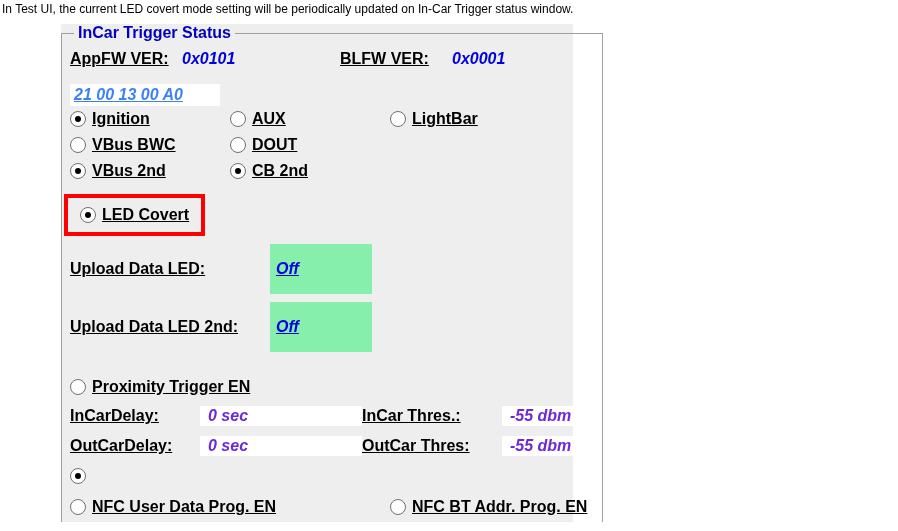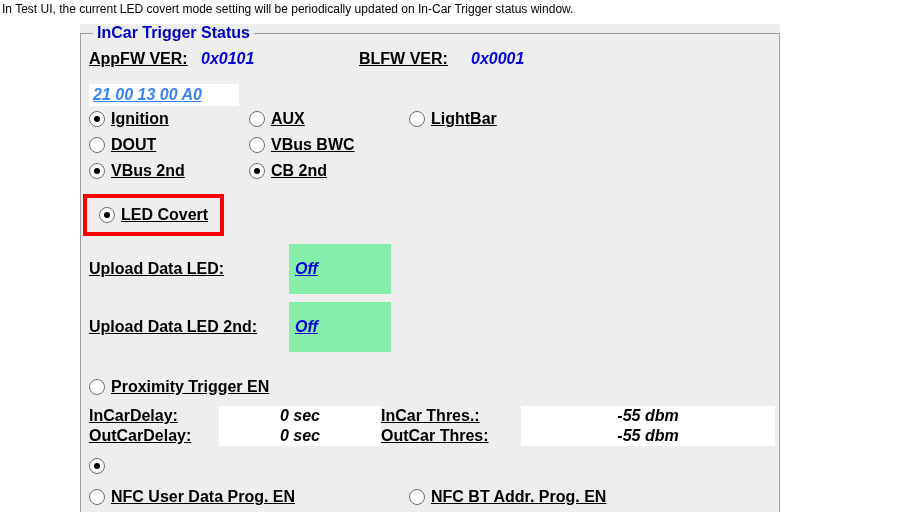--- a/index.html
+++ b/index.html
@@ -11,22 +11,22 @@
       color: #000;
     }
     .intro {
       font-size: 12px;
       line-height: 1.5;
       margin: 0;
       padding: 0 2px;
       color: #000;
     }
     .panel-wrapper {
-      margin: 6px 0 0 80px;
-      width: 700px;
+      margin: 6px 0 0 61px;
+      width: 512px;
       background: #eeeeee;
       position: relative;
       border: none;
       padding: 0;
     }
     fieldset.status {
       border: 1px solid #a0a0a0;
       border-bottom: none;
       margin: 0;
       padding: 2px 4px 6px 8px;
@@ -115,25 +115,26 @@
       align-items: center;
       margin-top: 8px;
       gap: 0;
     }
     .kv-row .klabel { font-weight: bold; text-decoration: underline; font-size: 16px; width: 200px; }
     .kv-row .kval   { color: #0000e0; font-weight: bold; font-style: italic; background: #86efac; padding: 16px 6px; min-width: 90px; display:inline-block;text-decoration:underline; }
 
     .delay-grid {
       display: grid;
       grid-template-columns: 130px 162px 140px auto;
+      row-gap: 10px;
       margin-top: 10px;
       align-items: center;
     }
     .delay-grid .dlbl { font-weight: bold; text-decoration: underline; font-size: 16px; }
-    .delay-grid .dval { color: #000000; font-weight: bold; font-style: italic; background:#ffffff; padding:1px 20px; min-width: 80px; display:inline-block;text-align:center; }
+    .delay-grid .dval { color: #6d28d9; font-weight: bold; font-style: italic; background:#ffffff; padding:1px 8px; min-width: 80px; display:inline-block; }
 
     .single-radio {
       margin-top: 12px;
       display: flex;
       align-items: center;
     }
 
     .bottom-row {
       display: grid;
       grid-template-columns: 320px auto;
@@ -169,25 +170,25 @@
         <span class="radio"></span>
         <span class="radio-label">AUX</span>
       </div>
       <div class="radio-item">
         <span class="radio"></span>
         <span class="radio-label">LightBar</span>
       </div>
 
       <div class="radio-item">
         <span class="radio"></span>
+        <span class="radio-label">VBus BWC</span>
+      </div>
+      <div class="radio-item">
+        <span class="radio"></span>
         <span class="radio-label">DOUT</span>
-      </div>
-      <div class="radio-item">
-        <span class="radio"></span>
-        <span class="radio-label">VBus BWC</span>
       </div>
       <div></div>
 
       <div class="radio-item">
         <span class="radio checked"></span>
         <span class="radio-label">VBus 2nd</span>
       </div>
       <div class="radio-item">
         <span class="radio checked"></span>
         <span class="radio-label">CB 2nd</span>

